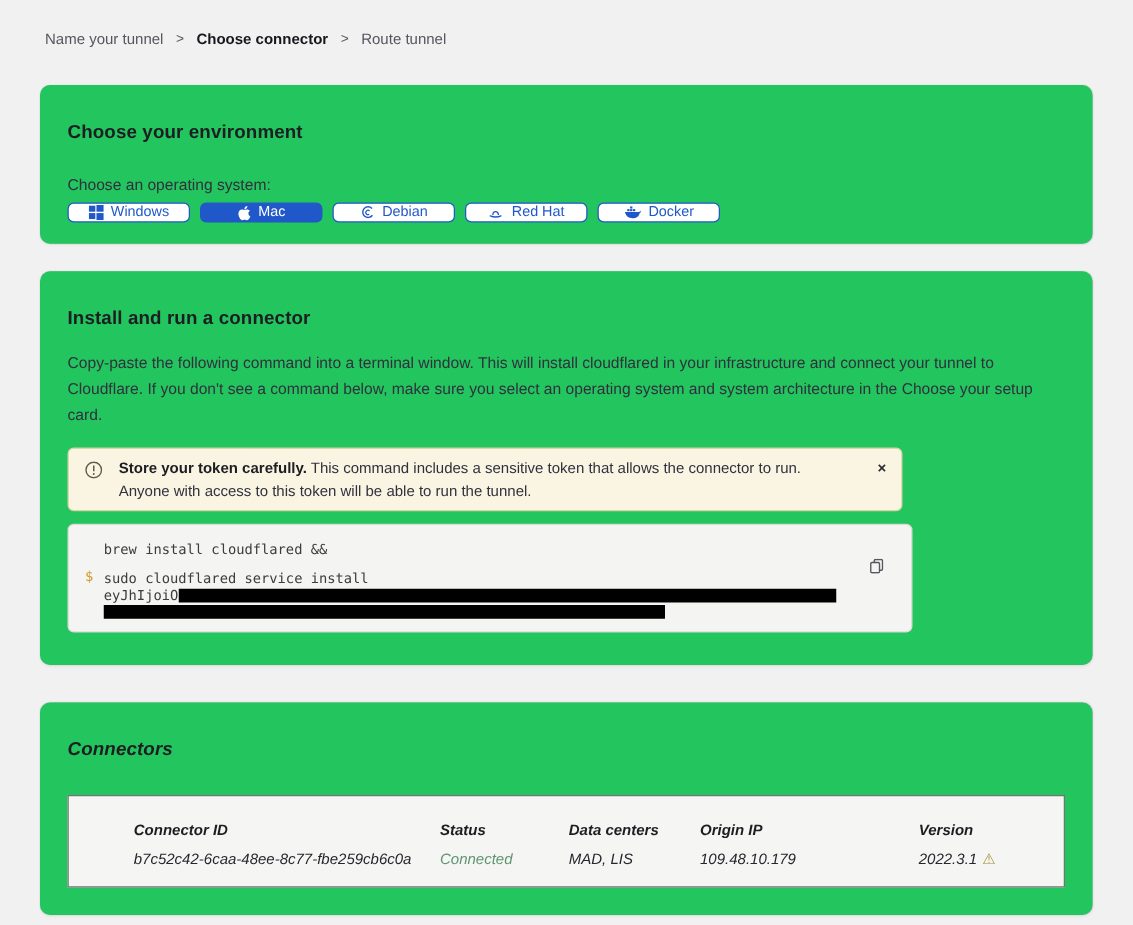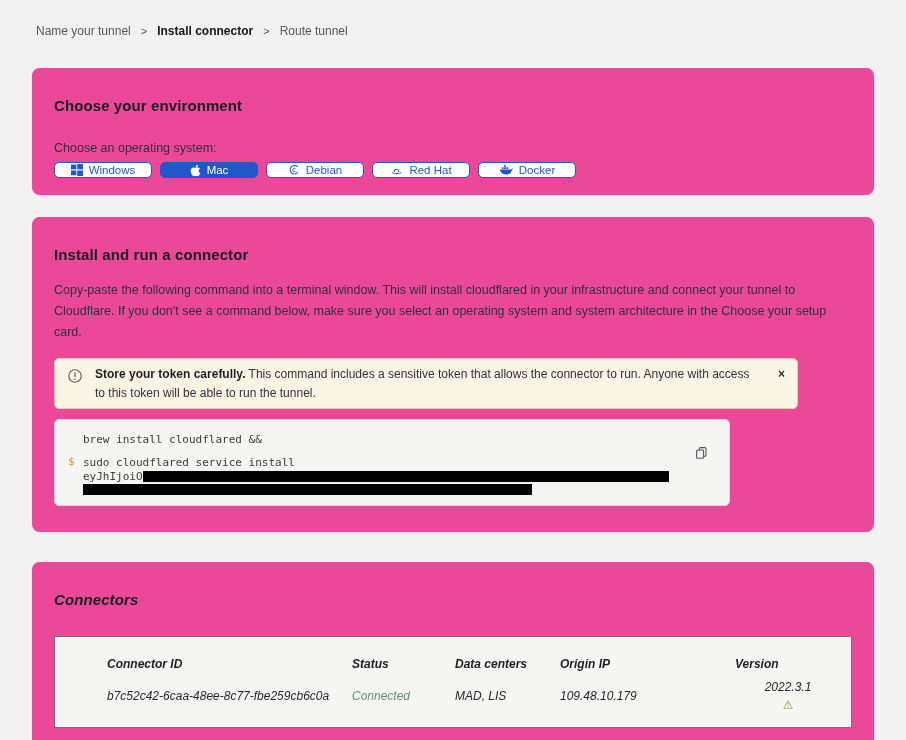--- a/index.html
+++ b/index.html
@@ -18,21 +18,21 @@
     color: #55565e;
     display: flex;
     align-items: center;
     gap: 10px;
   }
   .breadcrumb .crumb.active { color: #17181c; font-weight: bold; }
   .breadcrumb .sep { color: #55565e; font-size: 11px; }
 
   
   .card {
-    background: #ec4899;
+    background: #22c55e;
     border-radius: 8px;
     box-shadow: 0 0 1px rgba(0,0,0,.18), 0 1px 2px rgba(0,0,0,.05);
   }
   .card h2 { font-size: 15px; color: #1d1e22; letter-spacing: .1px; }
 
   
   .card-environment { margin-top: 30px; padding: 29px 22px 17px; }
   .card-environment h2 { margin-bottom: 27px; }
   .os-label { font-size: 12.5px; margin-bottom: 7px; }
   .os-row { display: flex; gap: 8px; }
@@ -53,21 +53,21 @@
   .os-btn .ic-fill { fill: #2158c9; }
   .os-btn.selected .ic-fill { fill: #fff; }
 
   
   .card-install { margin-top: 22px; padding: 29px 22px 26px; }
   .card-install .desc {
     font-size: 12.5px; line-height: 1.68; margin: 17px 0 15px;
     color: #30313d; max-width: 804px;
   }
   .banner {
-    width: 744px;
+    width: 668px;
     background: #faf5e3;
     border: 1px solid #dcd2a8;
     border-radius: 5px;
     position: relative;
     padding: 6px 40px 6px 40px;
     font-size: 12px; line-height: 1.55; color: #30313d;
   }
   .banner b { color: #1d1e22; }
   .banner-icon { position: absolute; left: 13px; top: 10px; }
   .banner-close {
@@ -108,32 +108,32 @@
   }
   .trow {
     display: grid;
     grid-template-columns: 245px 103px 105px 175px 1fr;
     font-size: 12px;
     align-items: center;
   }
   .trow.head { font-weight: bold; color: #1d1e22; margin-bottom: 9px; }
   .trow.body { color: #26272c; }
   .status-connected { color: #5f9470; }
-  .version-cell { display: flex; align-items: center; gap: 4px; flex-direction: column; }
+  .version-cell { display: flex; align-items: center; gap: 4px; }
   .warn-glyph { color: #a28f33; font-size: 12px; }
 </style>
 </head>
 <body>
 
 <div class="page">
 
   <nav class="breadcrumb">
     <span class="crumb">Name your tunnel</span>
     <span class="sep">&gt;</span>
-    <span class="crumb active">Install connector</span>
+    <span class="crumb active">Choose connector</span>
     <span class="sep">&gt;</span>
     <span class="crumb">Route tunnel</span>
   </nav>
 
   <section class="card card-environment">
     <h2>Choose your environment</h2>
     <div class="os-label">Choose an operating system:</div>
     <div class="os-row">
 
       <button class="os-btn">

